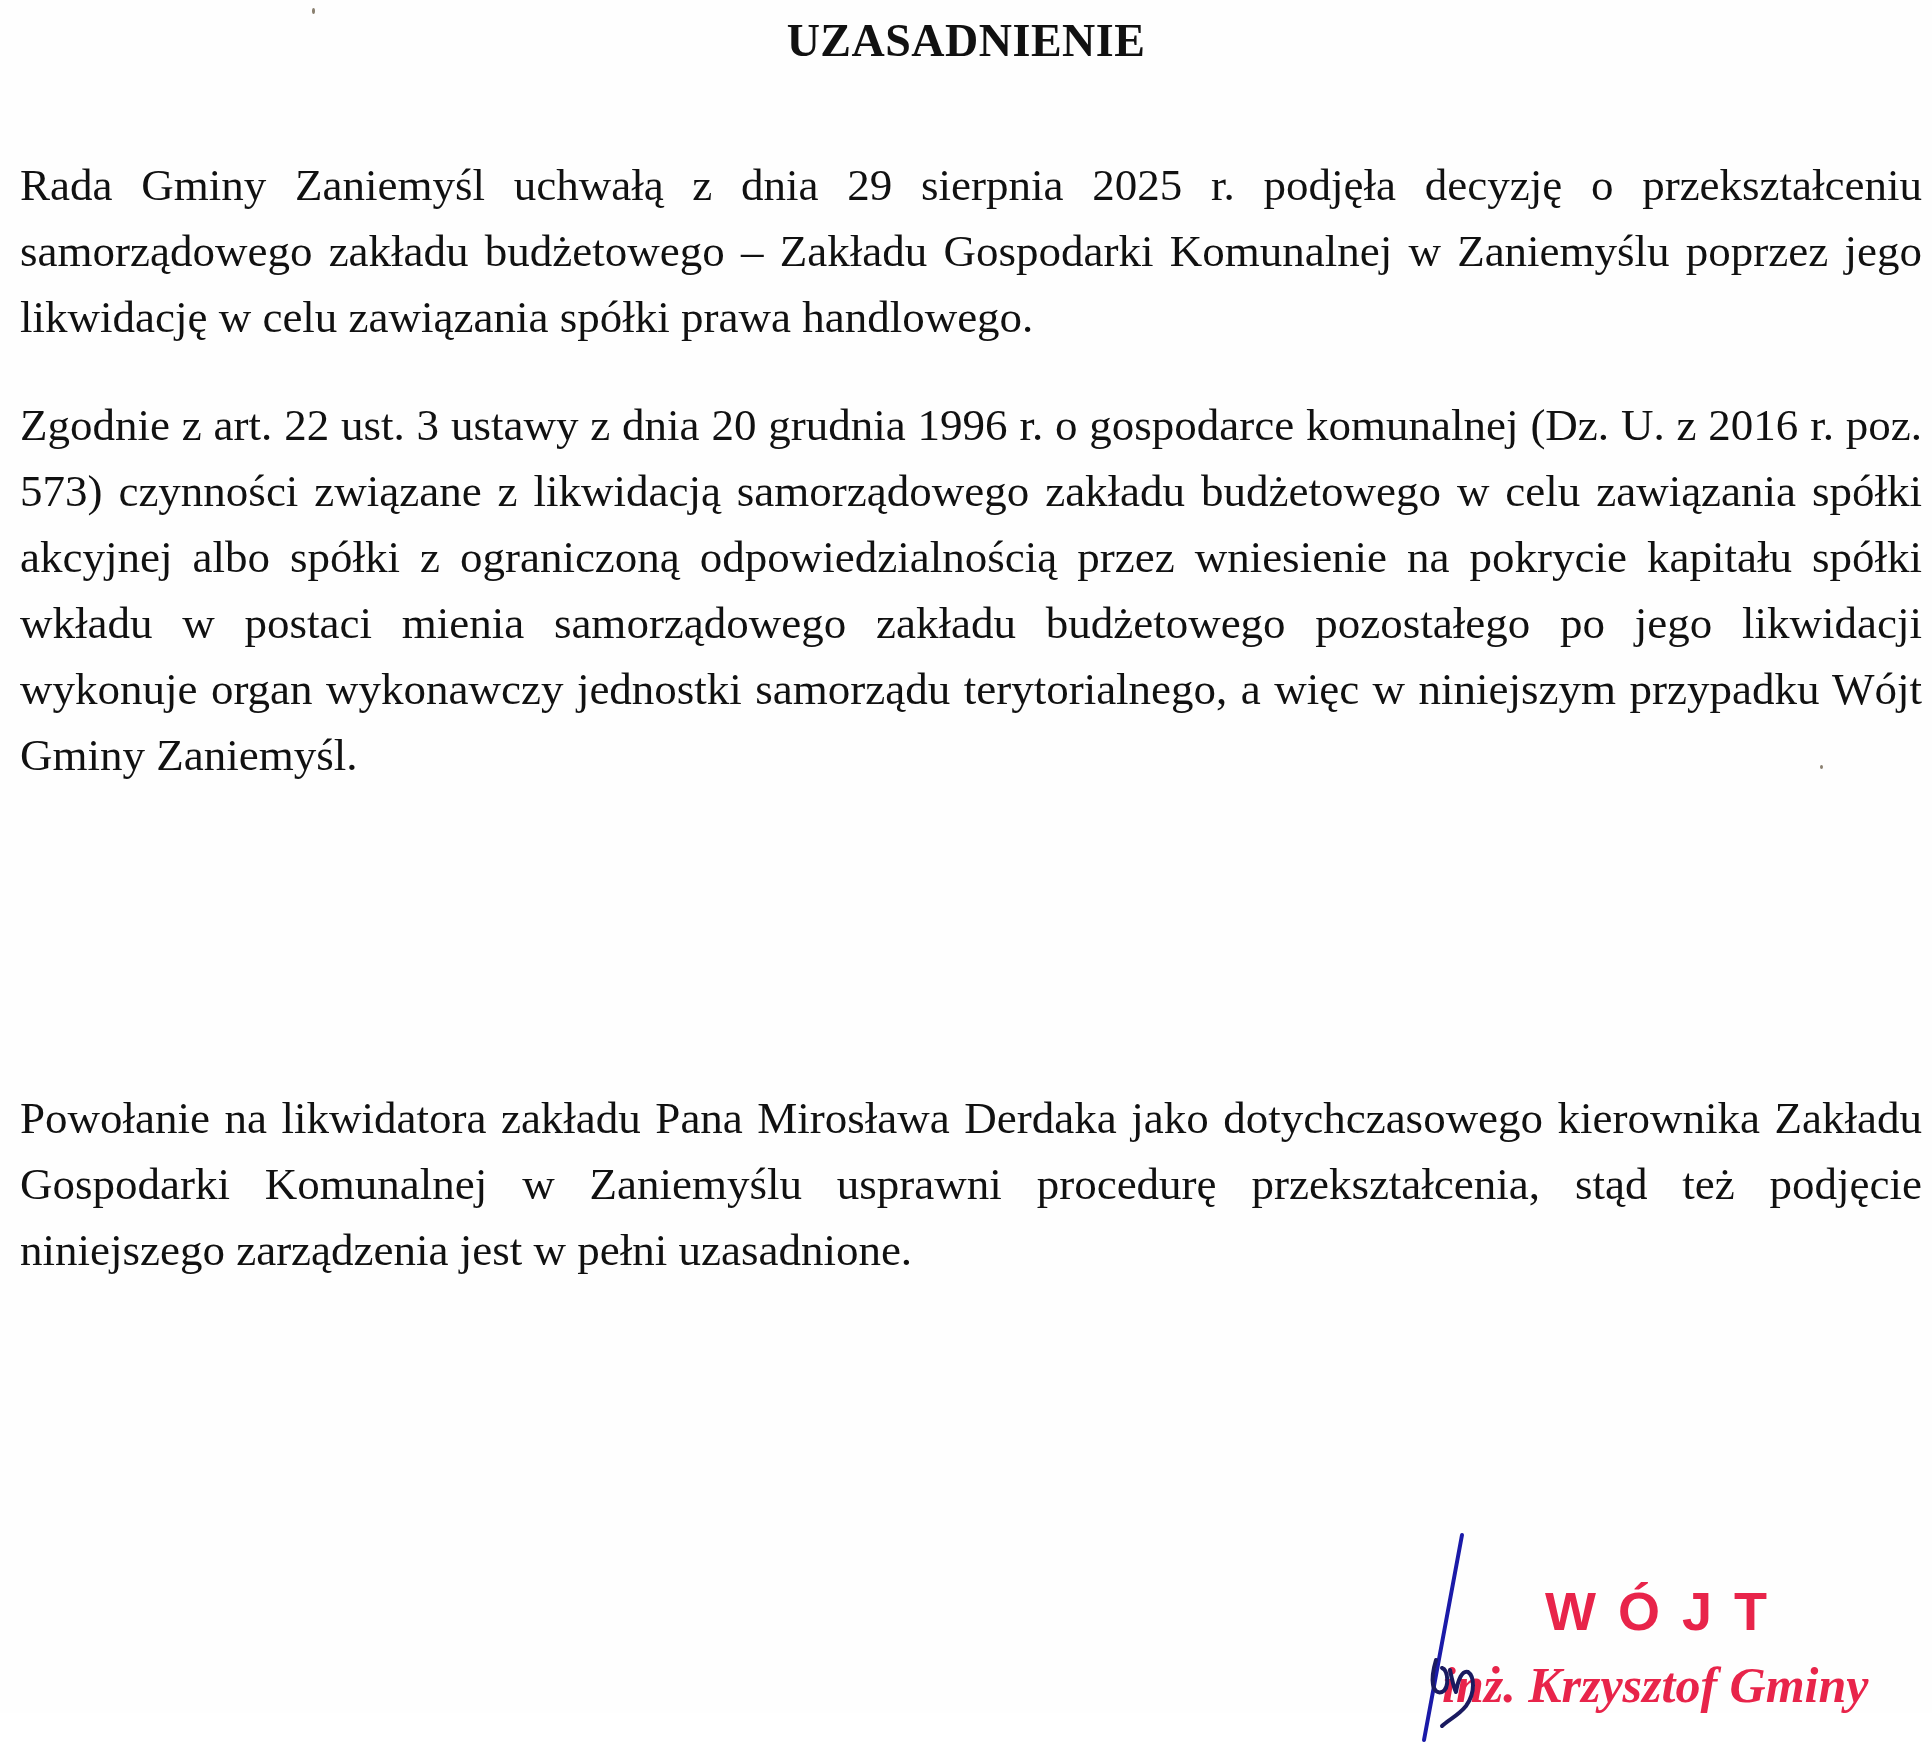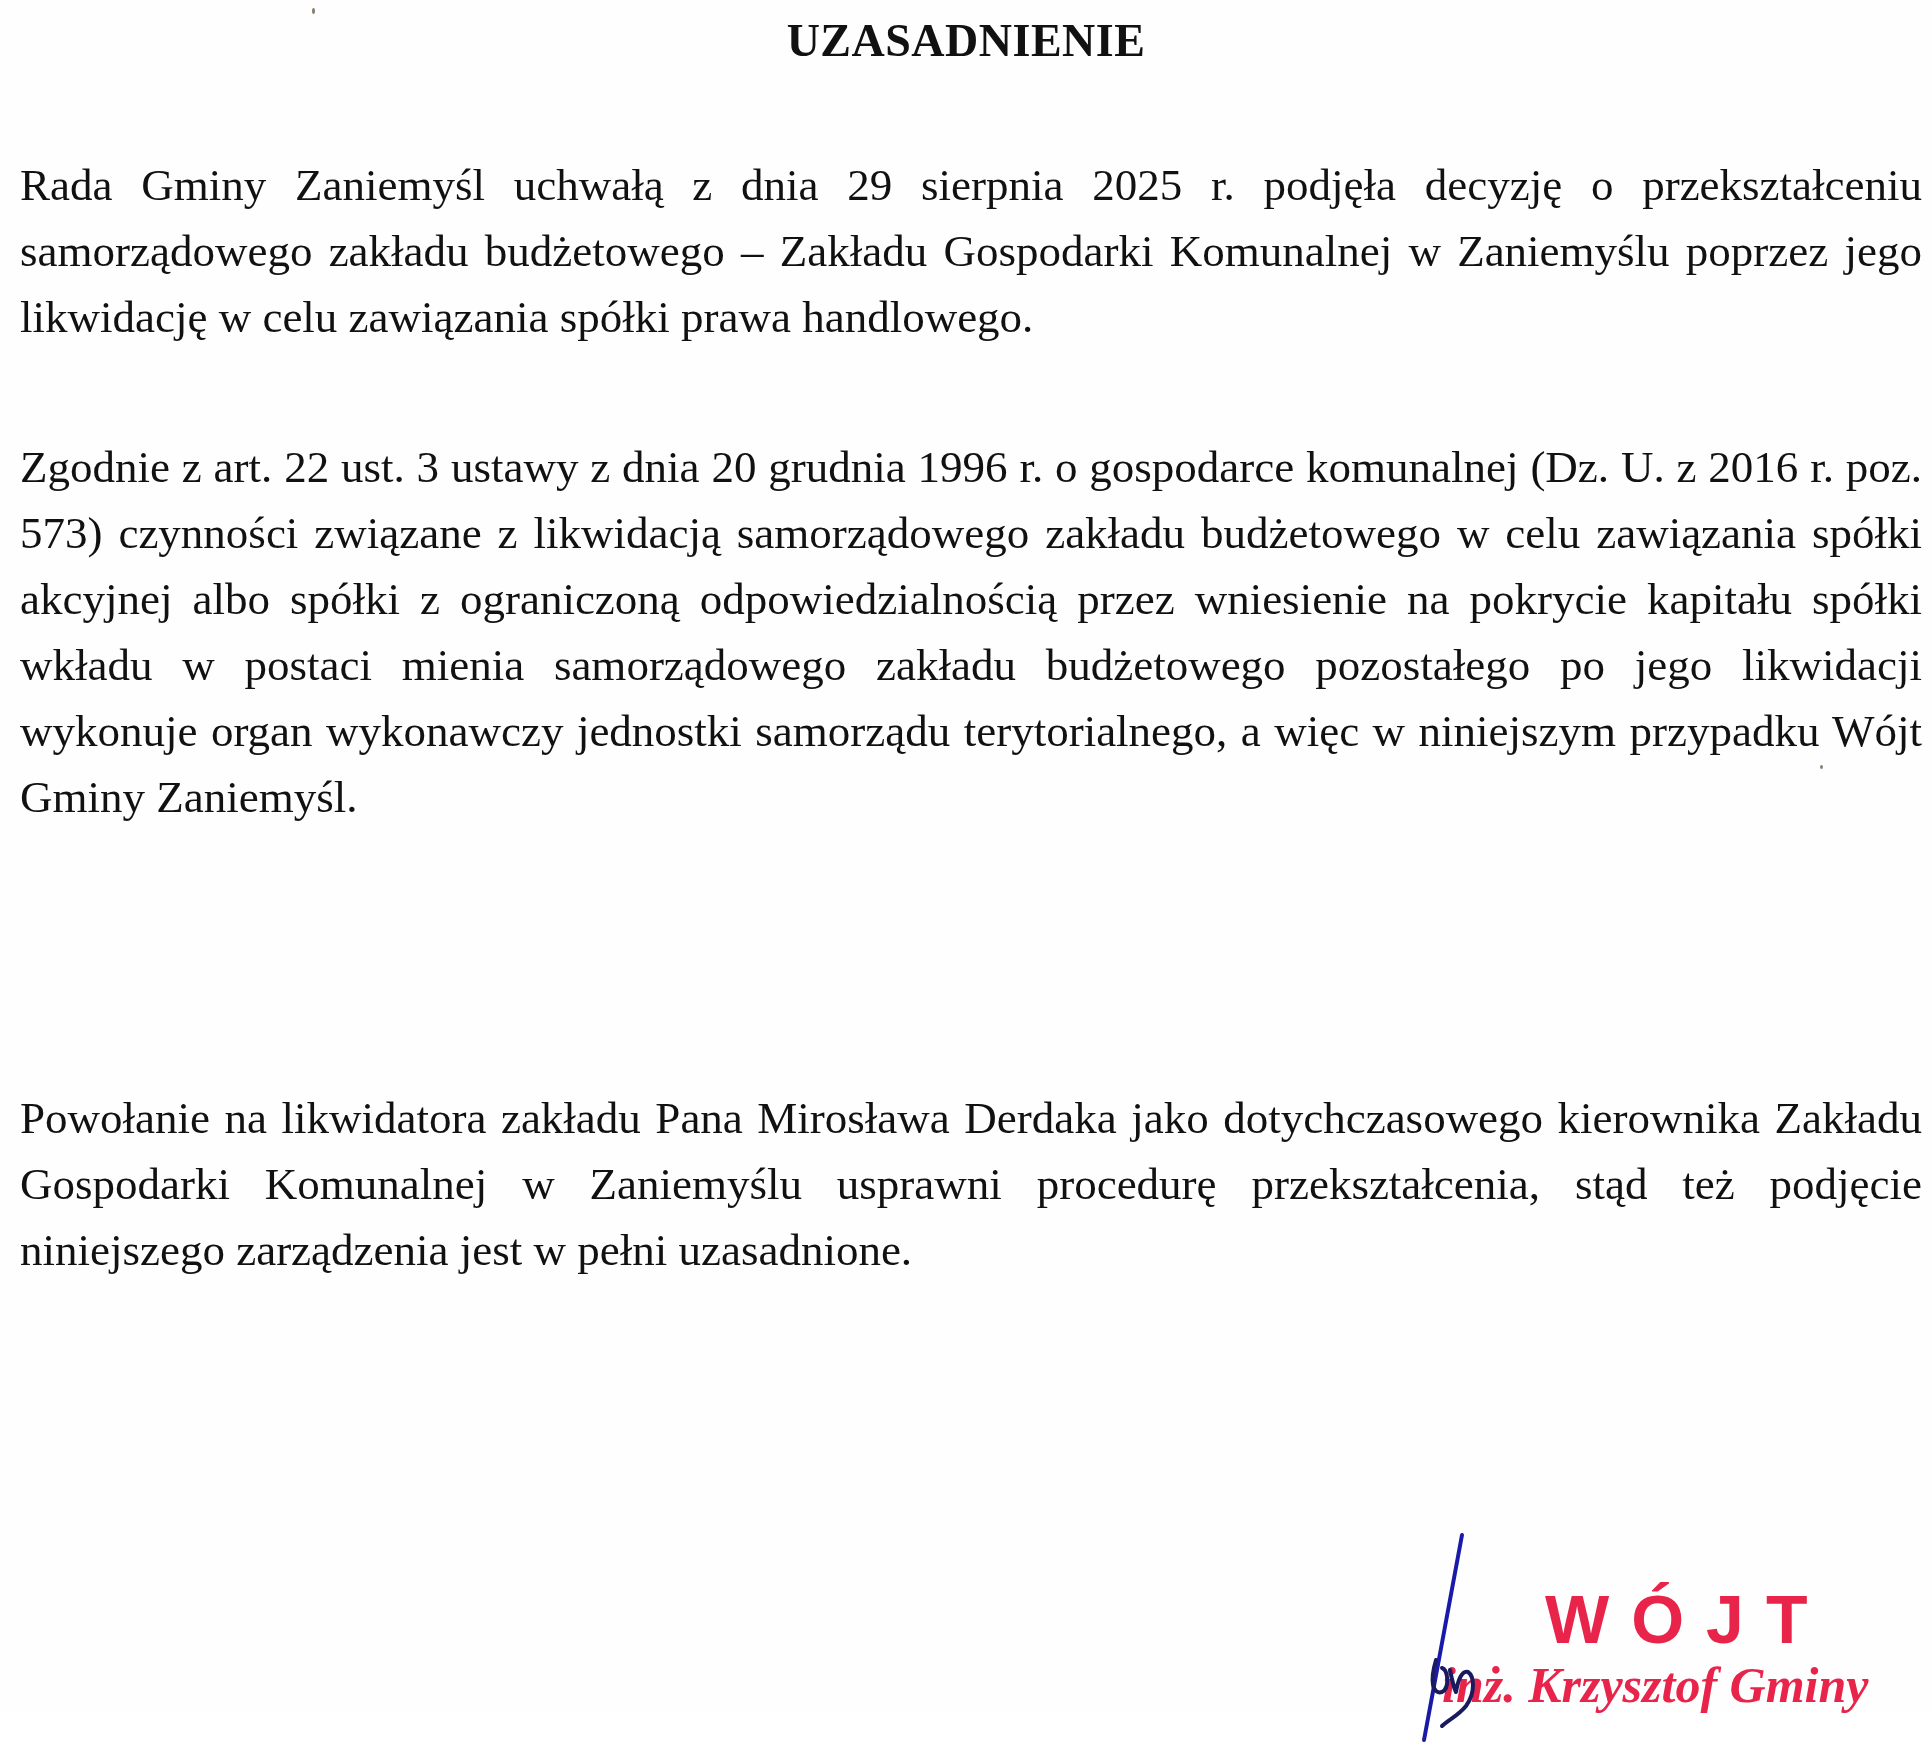--- a/index.html
+++ b/index.html
@@ -39,38 +39,38 @@
       position: absolute;
       left: 20px;
       width: 1902px;
       font-size: 45px;
       line-height: 66px;
       text-align: justify;
       text-align-last: left;
       margin: 0;
     }
     #p1 { top: 152px; }
-    #p2 { top: 434px; }
+    #p2 { top: 392px; }
     #p3 { top: 878px; }
     #p4 { top: 1053px; margin-top: 32px; }
 
     .stamp {
       position: absolute;
       left: 1380px;
       top: 1540px;
       width: 520px;
       height: 200px;
     }
     .stamp-title {
       position: absolute;
       left: 165px;
       top: 40px;
       font-family: "Liberation Sans", "DejaVu Sans", sans-serif;
       font-weight: bold;
-      font-size: 68px;
+      font-size: 54px;
       letter-spacing: 22px;
       color: #e8244a;
       margin: 0;
     }
     .stamp-name {
       position: absolute;
       left: 62px;
       top: 116px;
       font-family: "Liberation Serif", "DejaVu Serif", serif;
       font-style: italic;

